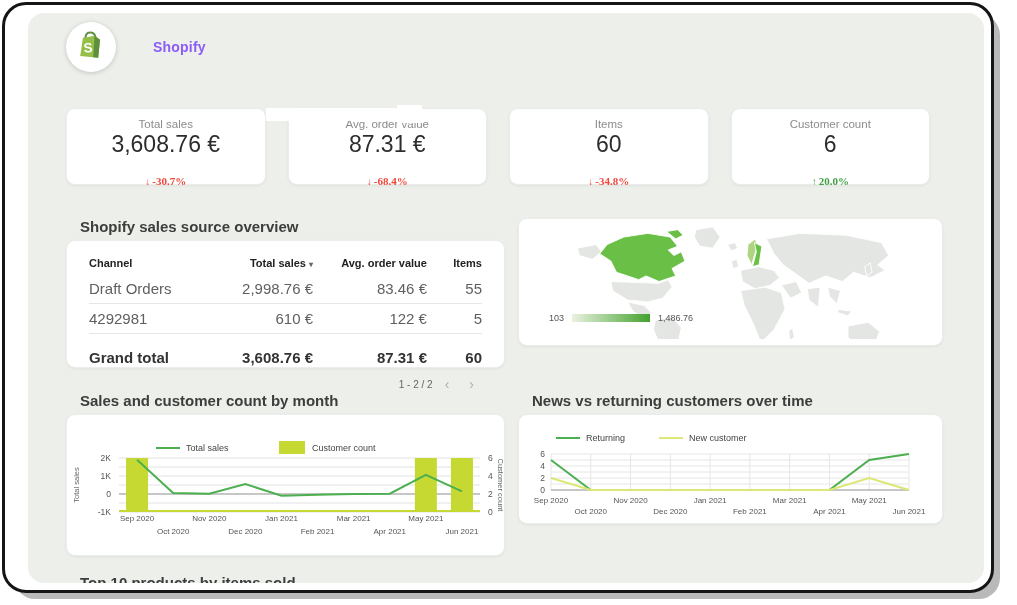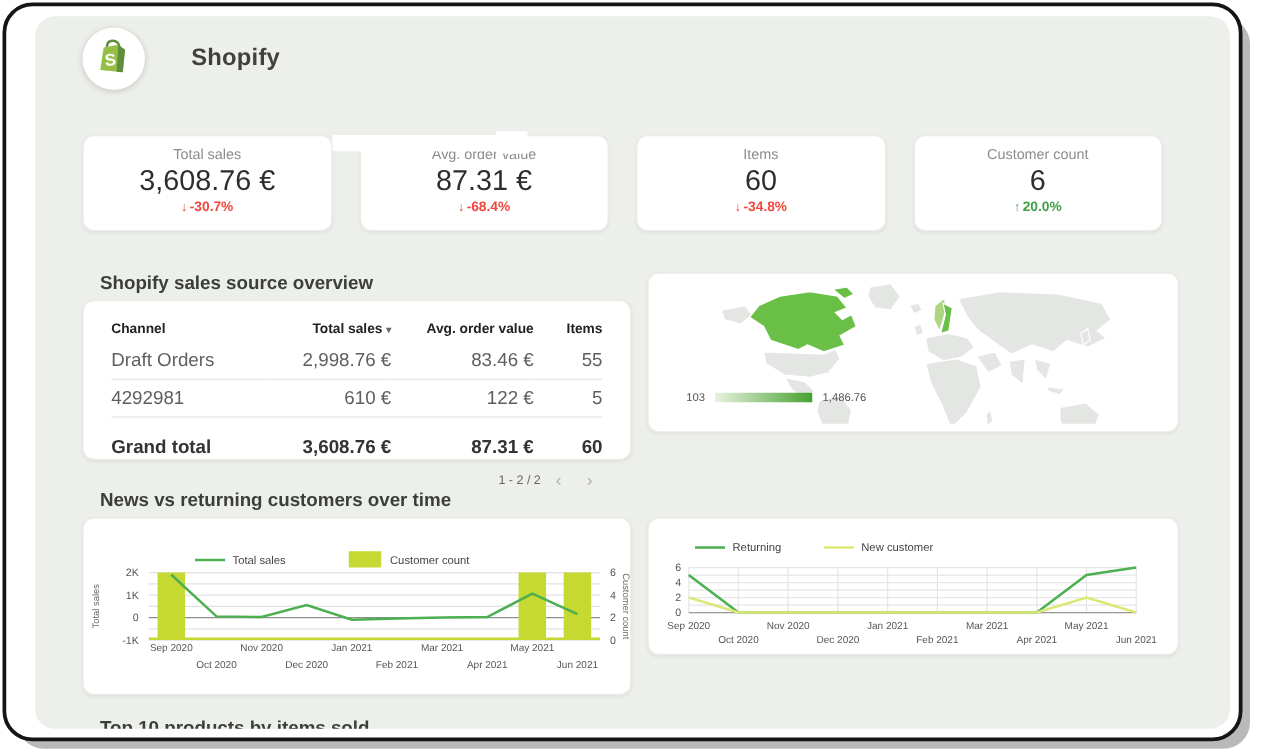--- a/index.html
+++ b/index.html
@@ -8,28 +8,28 @@
   .frame { position:absolute; left:2px; top:2px; width:992px; height:591px;
            border:3px solid #151515; border-radius:24px; background:#fff;
            box-shadow:9px 9px 0 -3px #b9b9b9; }
   .panel { position:absolute; left:23px; top:8px; right:7px; bottom:7px;
            background:#edefeb; border-radius:16px; overflow:hidden;
            padding:4px 40px 0 38px; }
   
   .hdr { display:flex; align-items:center; margin-top:4px; height:52px; }
   .logo-circle { width:50px; height:50px; border-radius:50%; background:#fff;
            box-shadow:0 1px 5px rgba(0,0,0,.18); display:flex; align-items:center; justify-content:center; }
-  .hdr-title { margin-left:37px; font-size:19px; font-weight:bold; color:#404040; letter-spacing:.2px; }
+  .hdr-title { margin-left:37px; font-size:14px; font-weight:bold; color:#8b5cf6; letter-spacing:.2px; }
   
   .kpis { position:relative; display:flex; gap:22px; width:864px; margin-top:35px; }
   .kpi { flex:1; background:#fff; border:1px solid #ececec; border-radius:9px;
          box-shadow:0 1px 3px rgba(0,0,0,.06); height:77px; text-align:center; padding-top:9px; }
   .kpi-label { font-size:11.5px; color:#8c8c8c; }
   .kpi-value { font-size:23px; color:#2d2d2d; margin-top:1px; }
-  .kpi-delta { font-size:11px; font-weight:bold; margin-top:2px; }
+  .kpi-delta { font-size:11px; font-weight:bold; margin-top:17px;font-family:Liberation Serif, serif; }
   .kpi-delta .arr { font-size:10px; margin-right:2px; }
   .artifact-a { position:absolute; left:200px; top:0; width:140px; height:13px; background:#fff; z-index:3; }
   .artifact-b { position:absolute; left:331px; top:-3px; width:25px; height:18px; background:#fff; z-index:3; }
   
   .two-col { display:grid; grid-template-columns:439px 425px; gap:13px; align-items:start; }
   .sec-title { font-size:15px; font-weight:bold; color:#3c3e3c; margin:0 0 5px 14px; }
   .row2 { margin-top:33px; }
   .row3-titles { margin-top:24px; }
   .card { background:#fff; border:1px solid #ececec; border-radius:9px;
           box-shadow:0 1px 3px rgba(0,0,0,.06); }
@@ -185,20 +185,21 @@
                 </defs>
               <rect x="0" y="0" width="78" height="8" fill="url(#gleg)"></rect>
             </svg>
             <span>1,486.76</span>
           </div>
         </div>
       </div>
     </div>
 
     <div class="two-col row3-titles">
+      <div class="sec-title">Sales and customer count by month</div>
       <div class="sec-title">News vs returning customers over time</div>
     </div>
     <div class="two-col">
       <div class="card chart-card-l">
         <svg id="chart-combo" width="437" height="140" viewBox="0 0 437 140">
             <line x1="52" x2="413" y1="97" y2="97" stroke="#e2e2e2" stroke-width="1"></line>
             <line x1="52" x2="413" y1="88" y2="88" stroke="#e2e2e2" stroke-width="1"></line>
             <line x1="52" x2="413" y1="79" y2="79" stroke="#8f8f8f" stroke-width="1"></line>
             <line x1="52" x2="413" y1="70" y2="70" stroke="#e2e2e2" stroke-width="1"></line>
             <line x1="52" x2="413" y1="61" y2="61" stroke="#e2e2e2" stroke-width="1"></line>

